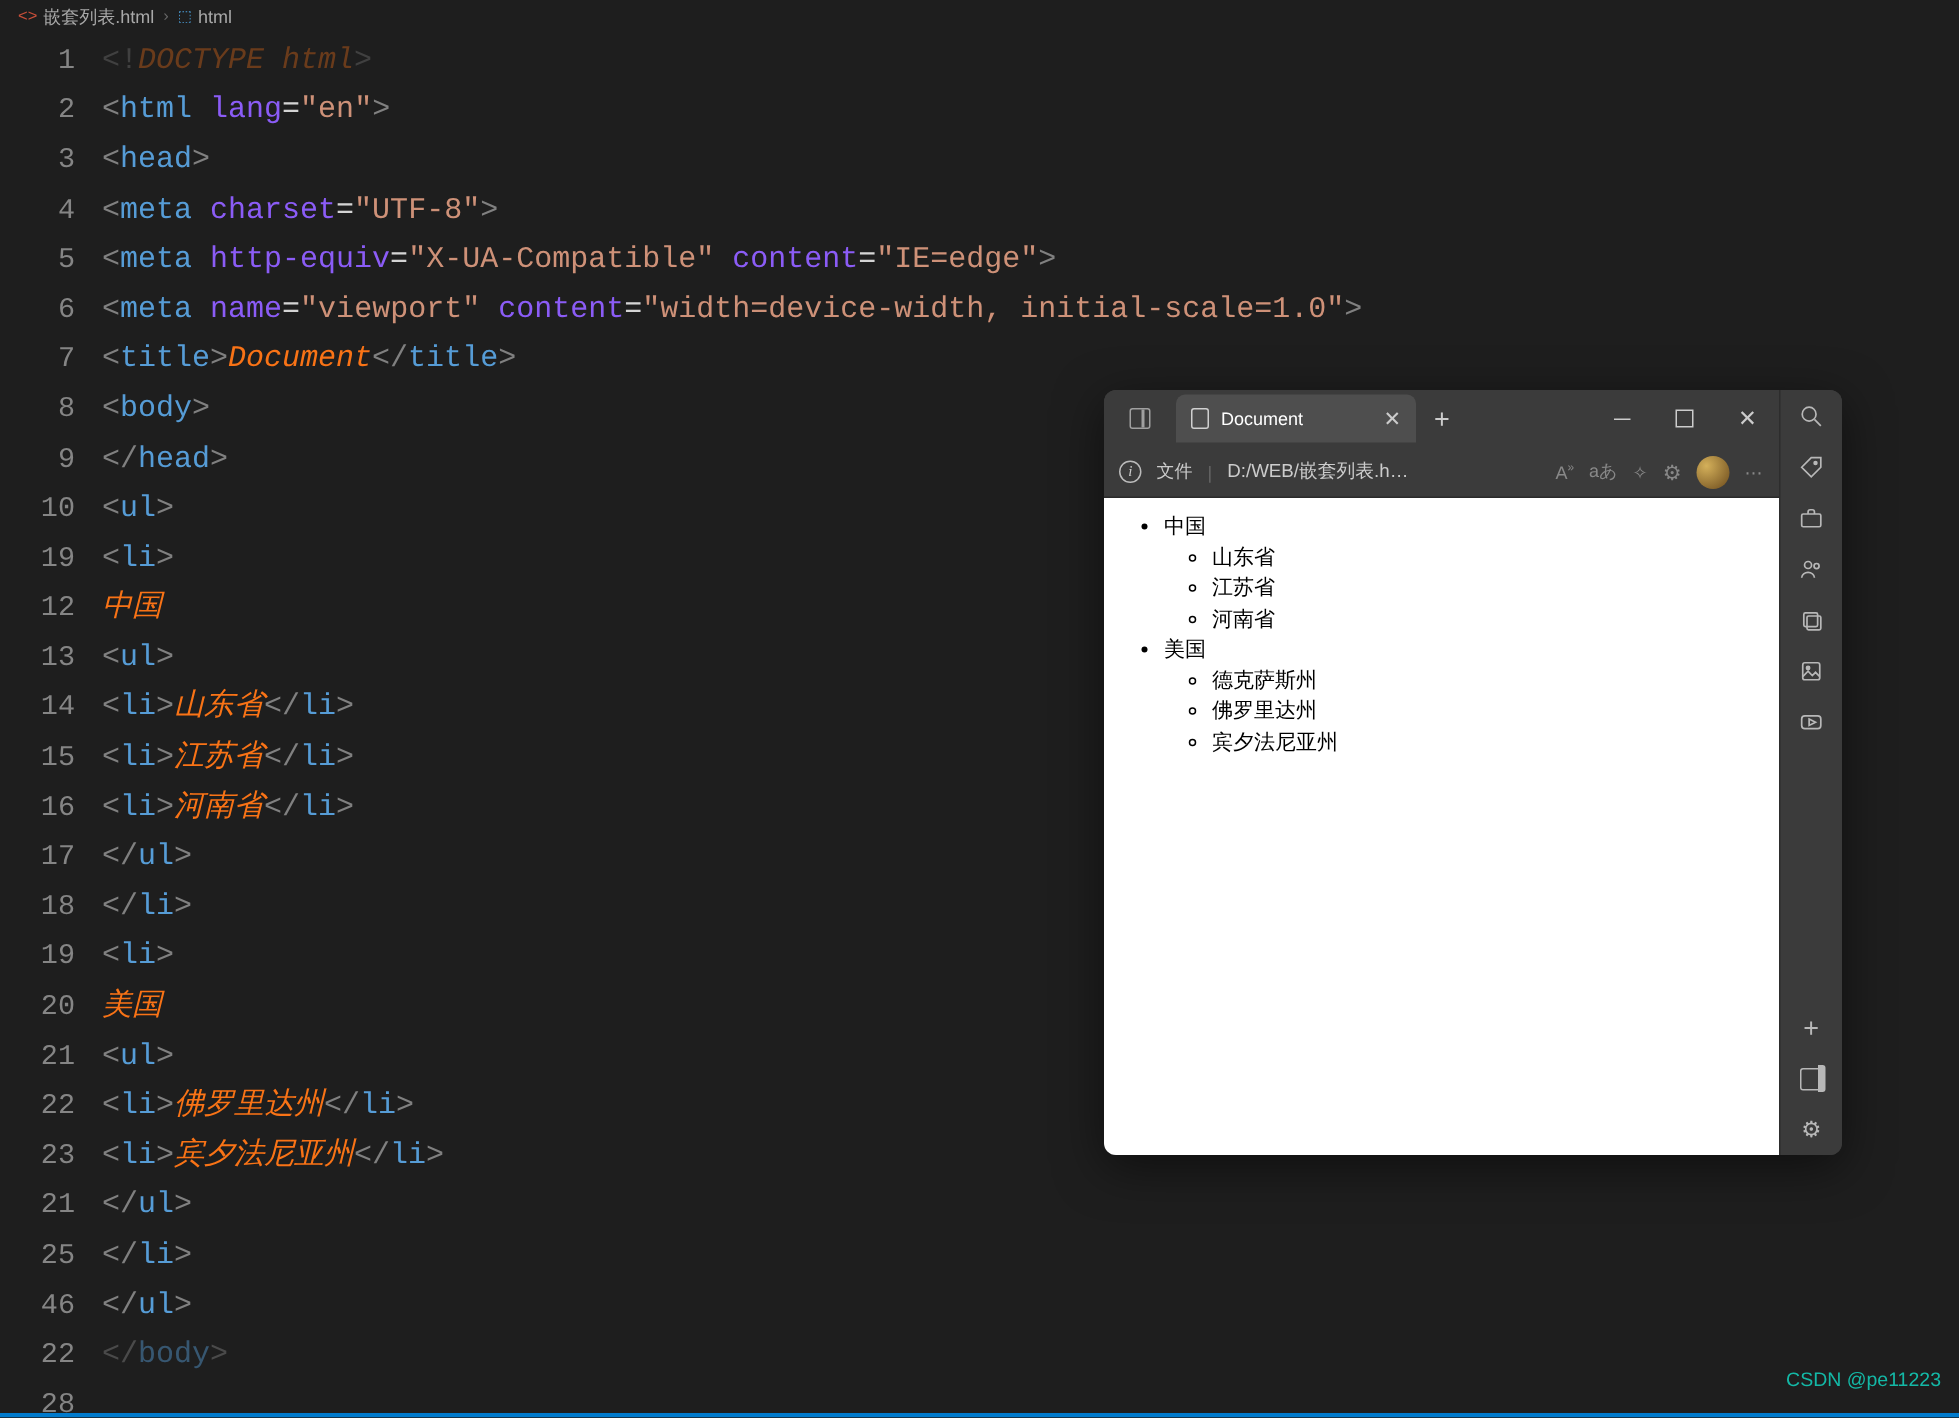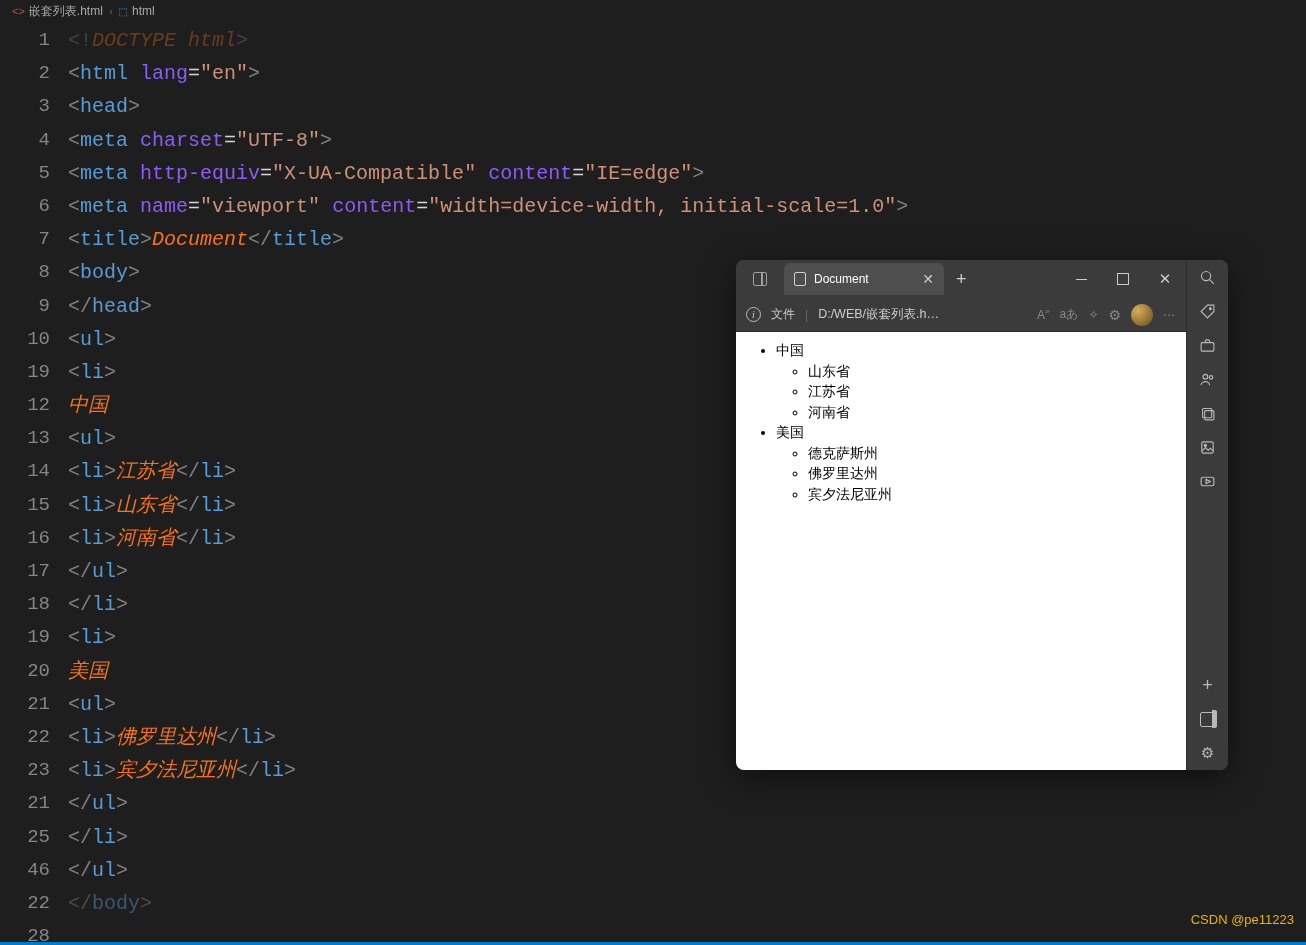--- a/index.html
+++ b/index.html
@@ -41,21 +41,21 @@
 .tag-n { color:#569cd6; }
 .attr { color:#8b5cf6; }
 .str { color:#ce9178; }
 .txt { color:#f97316;font-style:italic; }
 .eq { color:#d4d4d4; }
 
 .watermark {
   position:absolute;
   right:12px;
   bottom:18px;
-  color:#eab308;
+  color:#14b8a6;
   font-size:13px;
   font-family:-apple-system,sans-serif;
 }
 .bluebar {
   position:absolute;
   bottom:0; left:0;
   height:3px; width:100%;
   background:#007acc;
 }
 
@@ -206,22 +206,22 @@
       <div class="ln">    <span class="tag-b">&lt;</span><span class="tag-n">meta</span><span class="txt"> </span><span class="attr">charset</span><span class="eq">=</span><span class="str">"UTF-8"</span><span class="tag-b">&gt;</span></div>
       <div class="ln">    <span class="tag-b">&lt;</span><span class="tag-n">meta</span><span class="txt"> </span><span class="attr">http-equiv</span><span class="eq">=</span><span class="str">"X-UA-Compatible"</span><span class="txt"> </span><span class="attr">content</span><span class="eq">=</span><span class="str">"IE=edge"</span><span class="tag-b">&gt;</span></div>
       <div class="ln">    <span class="tag-b">&lt;</span><span class="tag-n">meta</span><span class="txt"> </span><span class="attr">name</span><span class="eq">=</span><span class="str">"viewport"</span><span class="txt"> </span><span class="attr">content</span><span class="eq">=</span><span class="str">"width=device-width, initial-scale=1.0"</span><span class="tag-b">&gt;</span></div>
       <div class="ln">    <span class="tag-b">&lt;</span><span class="tag-n">title</span><span class="tag-b">&gt;</span><span class="txt">Document</span><span class="tag-b">&lt;/</span><span class="tag-n">title</span><span class="tag-b">&gt;</span></div>
       <div class="ln"><span class="tag-b">&lt;</span><span class="tag-n">body</span><span class="tag-b">&gt;</span></div>
       <div class="ln"><span class="tag-b">&lt;/</span><span class="tag-n">head</span><span class="tag-b">&gt;</span></div>
       <div class="ln">    <span class="tag-b">&lt;</span><span class="tag-n">ul</span><span class="tag-b">&gt;</span></div>
       <div class="ln">        <span class="tag-b">&lt;</span><span class="tag-n">li</span><span class="tag-b">&gt;</span></div>
       <div class="ln">            <span class="txt">中国</span></div>
       <div class="ln">            <span class="tag-b">&lt;</span><span class="tag-n">ul</span><span class="tag-b">&gt;</span></div>
+      <div class="ln">                <span class="tag-b">&lt;</span><span class="tag-n">li</span><span class="tag-b">&gt;</span><span class="txt">山东省</span><span class="tag-b">&lt;/</span><span class="tag-n">li</span><span class="tag-b">&gt;</span></div>
       <div class="ln">                <span class="tag-b">&lt;</span><span class="tag-n">li</span><span class="tag-b">&gt;</span><span class="txt">江苏省</span><span class="tag-b">&lt;/</span><span class="tag-n">li</span><span class="tag-b">&gt;</span></div>
-      <div class="ln">                <span class="tag-b">&lt;</span><span class="tag-n">li</span><span class="tag-b">&gt;</span><span class="txt">山东省</span><span class="tag-b">&lt;/</span><span class="tag-n">li</span><span class="tag-b">&gt;</span></div>
       <div class="ln">                <span class="tag-b">&lt;</span><span class="tag-n">li</span><span class="tag-b">&gt;</span><span class="txt">河南省</span><span class="tag-b">&lt;/</span><span class="tag-n">li</span><span class="tag-b">&gt;</span></div>
       <div class="ln">            <span class="tag-b">&lt;/</span><span class="tag-n">ul</span><span class="tag-b">&gt;</span></div>
       <div class="ln">        <span class="tag-b">&lt;/</span><span class="tag-n">li</span><span class="tag-b">&gt;</span></div>
       <div class="ln">        <span class="tag-b">&lt;</span><span class="tag-n">li</span><span class="tag-b">&gt;</span></div>
       <div class="ln">            <span class="txt">美国</span></div>
       <div class="ln">            <span class="tag-b">&lt;</span><span class="tag-n">ul</span><span class="tag-b">&gt;</span></div>
       <div class="ln">                <span class="tag-b">&lt;</span><span class="tag-n">li</span><span class="tag-b">&gt;</span><span class="txt">佛罗里达州</span><span class="tag-b">&lt;/</span><span class="tag-n">li</span><span class="tag-b">&gt;</span></div>
       <div class="ln">                <span class="tag-b">&lt;</span><span class="tag-n">li</span><span class="tag-b">&gt;</span><span class="txt">宾夕法尼亚州</span><span class="tag-b">&lt;/</span><span class="tag-n">li</span><span class="tag-b">&gt;</span></div>
       <div class="ln">            <span class="tag-b">&lt;/</span><span class="tag-n">ul</span><span class="tag-b">&gt;</span></div>
       <div class="ln">        <span class="tag-b">&lt;/</span><span class="tag-n">li</span><span class="tag-b">&gt;</span></div>

